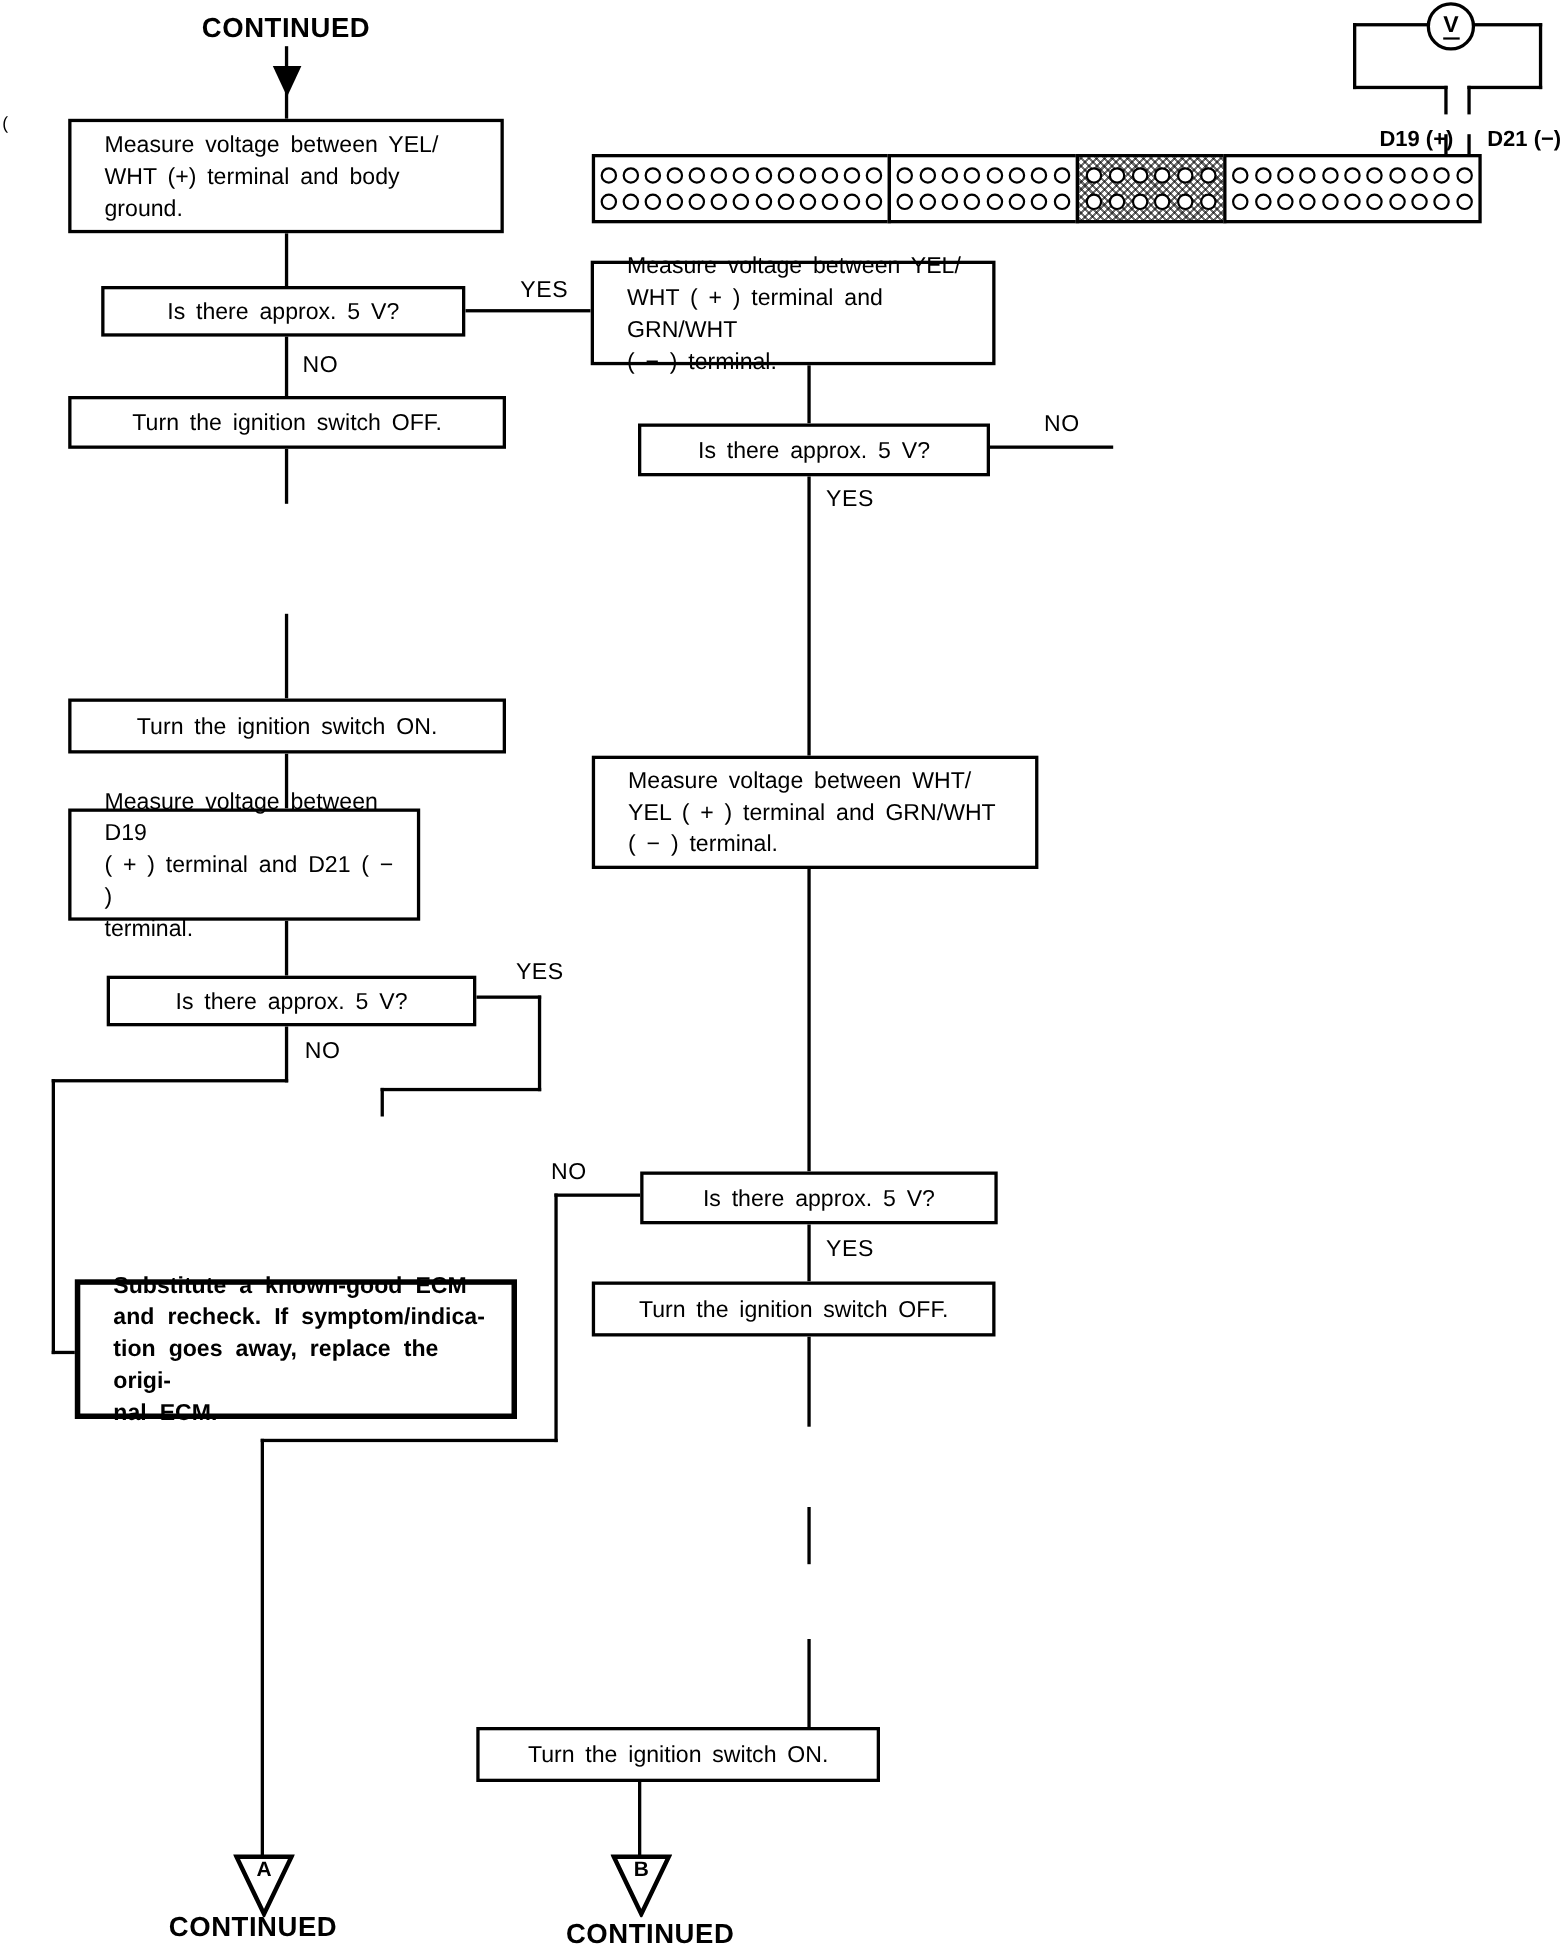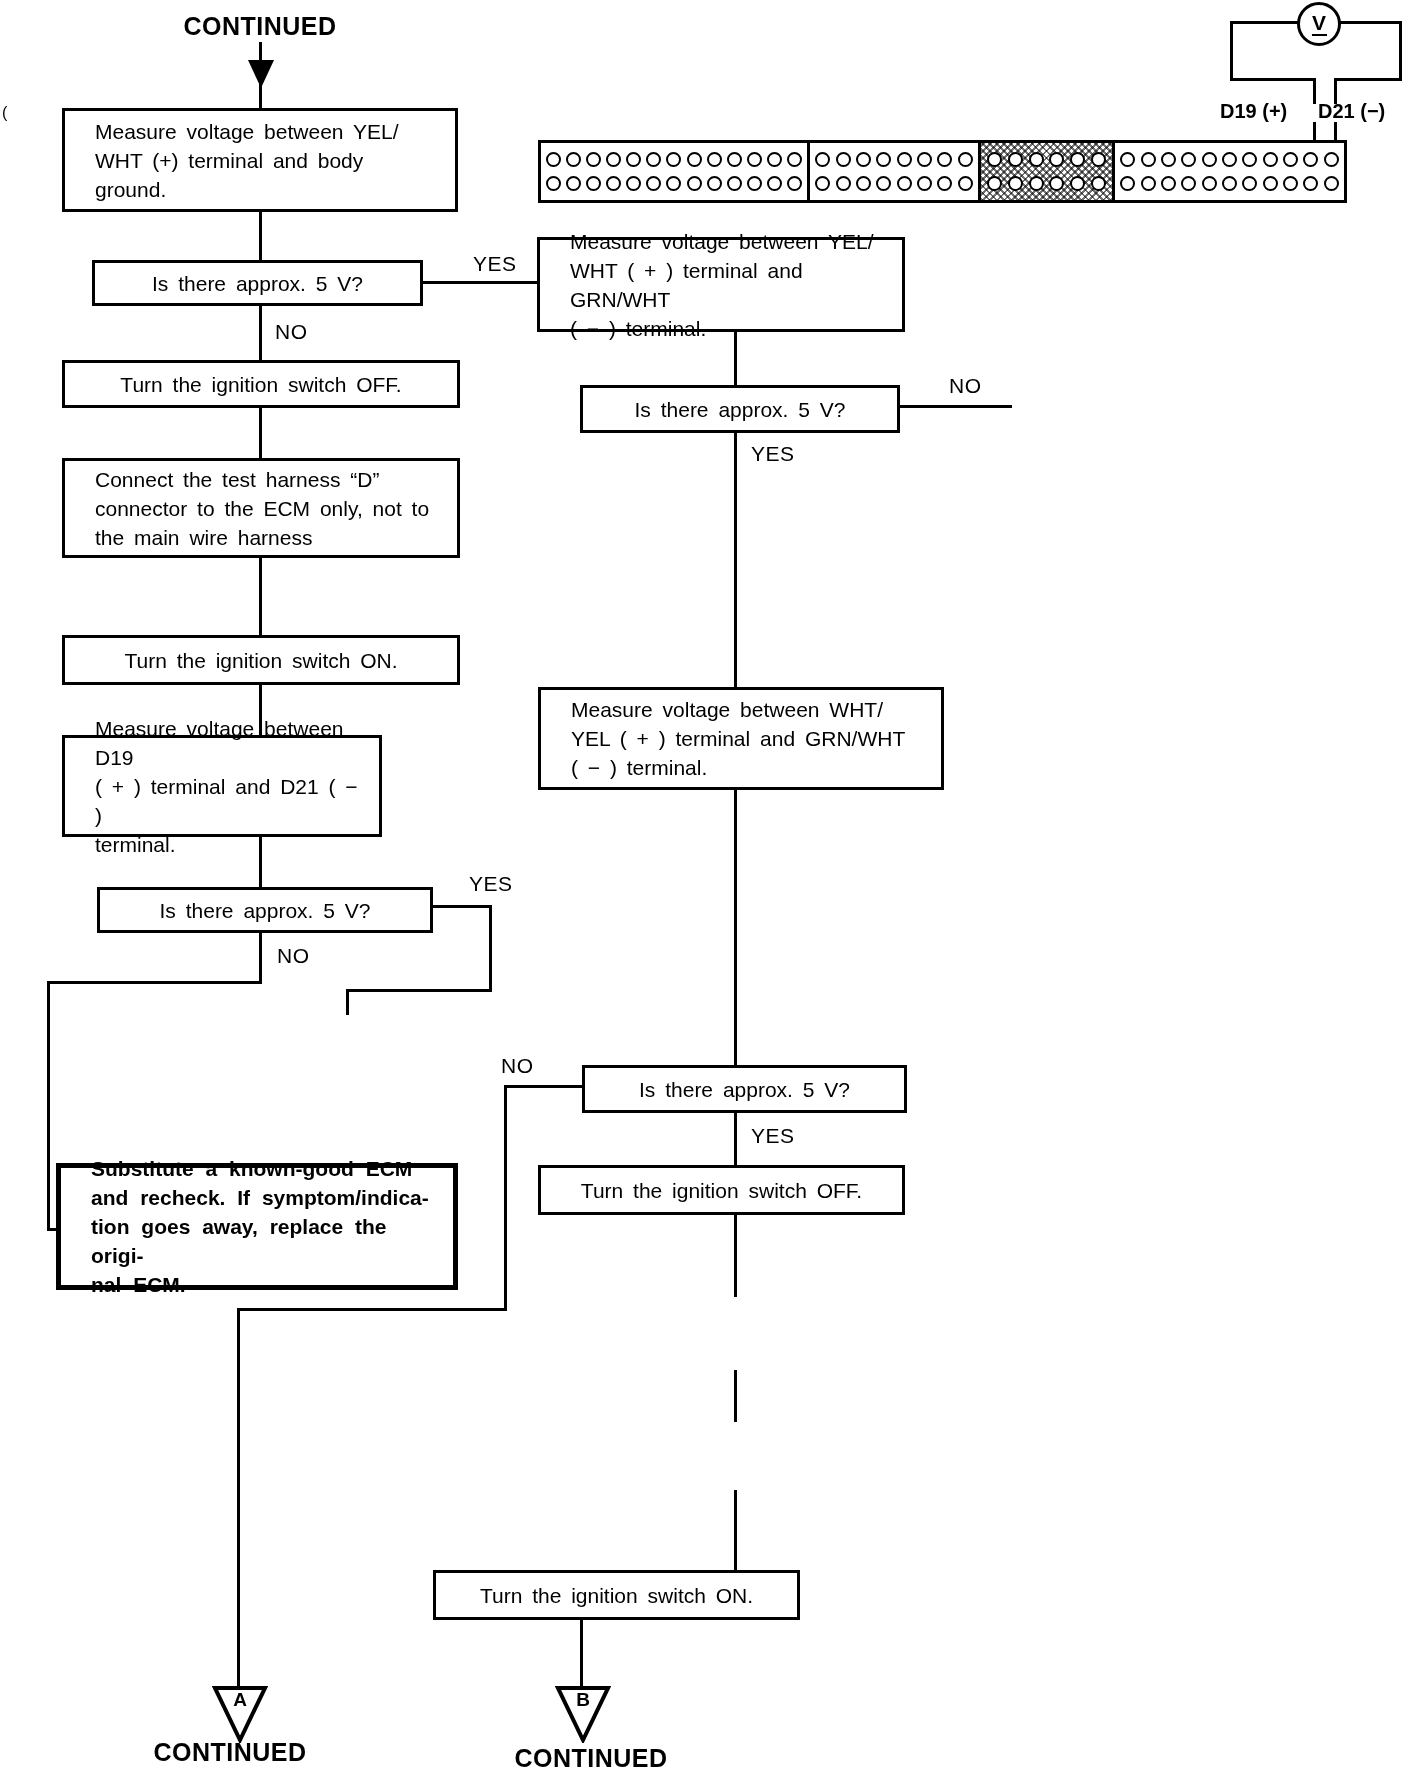--- a/index.html
+++ b/index.html
@@ -17,21 +17,21 @@
   .arrowhead{position:absolute;width:0;height:0;border-left:13px solid transparent;
              border-right:13px solid transparent;border-top:28px solid #000;z-index:2;}
   .tri{position:absolute;width:56px;height:58px;z-index:3;}
   .tri .letter{position:absolute;left:0;top:4px;width:100%;text-align:center;
                font-size:19px;font-weight:bold;}
   .vmeter{position:absolute;left:1297px;top:2px;width:38px;height:38px;border:3px solid #000;
           border-radius:50%;background:#fff;z-index:4;display:flex;flex-direction:column;
           align-items:center;justify-content:center;}
   .vmeter .v{font-size:21px;font-weight:bold;line-height:20px;}
   .vmeter .bar{width:15px;height:2px;background:#000;margin-top:1px;}
-  .pinlabel{position:absolute;top:100px;font-size:20px;font-weight:bold;white-space:nowrap;z-index:4;}
+  .pinlabel{position:absolute;top:116px;font-size:20px;font-weight:bold;white-space:nowrap;z-index:4;margin-left:34px;}
   .csection{position:absolute;top:140px;height:63px;box-sizing:border-box;border:3px solid #000;
             background:#fff;display:flex;flex-direction:column;justify-content:space-evenly;z-index:2;}
   .csection.hatched{background-image:
       repeating-linear-gradient(45deg,rgba(0,0,0,.55) 0 2px,transparent 2px 5px),
       repeating-linear-gradient(-45deg,rgba(0,0,0,.55) 0 2px,transparent 2px 5px);}
   .pin-row{display:flex;justify-content:space-evenly;align-items:center;}
   .pin{width:15px;height:15px;border:2.5px solid #000;border-radius:50%;background:#fff;box-sizing:border-box;}
   .artifact{position:absolute;font-size:16px;z-index:1;}
 </style>
 </head>
@@ -86,34 +86,31 @@
   <div class="ln" style="left:1334px;top:122px;width:3px;height:32px"></div>
 
   <div class="fbox pad" style="left:62px;top:108px;width:396px;height:104px">Measure voltage between YEL/
 WHT (+) terminal and body
 ground.</div>
 
   <div class="fbox ctr" style="left:92px;top:260px;width:331px;height:46px">Is there approx. 5 V?</div>
 
   <div class="fbox ctr" style="left:62px;top:360px;width:398px;height:48px">Turn the ignition switch OFF.</div>
 
-  <div class="fbox pad" style="left:62px;top:458px;width:398px;height:100px">Connect the test harness “D”
-connector to the ECM only, not to
-the main wire harness</div>
 
   <div class="fbox ctr" style="left:62px;top:635px;width:398px;height:50px">Turn the ignition switch ON.</div>
 
   <div class="fbox pad" style="left:62px;top:735px;width:320px;height:102px">Measure voltage between D19
 ( + )  terminal  and  D21  ( − )
 terminal.</div>
 
   <div class="fbox ctr" style="left:97px;top:887px;width:336px;height:46px">Is there approx. 5 V?</div>
 
 
-  <div class="fbox pad bold" style="left:56px;top:1163px;width:402px;height:127px">Substitute a known-good ECM
+  <div class="fbox pad bold" style="left:68px;top:1163px;width:402px;height:127px">Substitute a known-good ECM
 and recheck. If symptom/indica-
 tion goes away, replace the origi-
 nal ECM.</div>
 
   <div class="fbox pad" style="left:537px;top:237px;width:368px;height:95px">Measure voltage between YEL/
 WHT ( + ) terminal and GRN/WHT
 ( − ) terminal.</div>
 
   <div class="fbox ctr" style="left:580px;top:385px;width:320px;height:48px">Is there approx. 5 V?</div>
 

